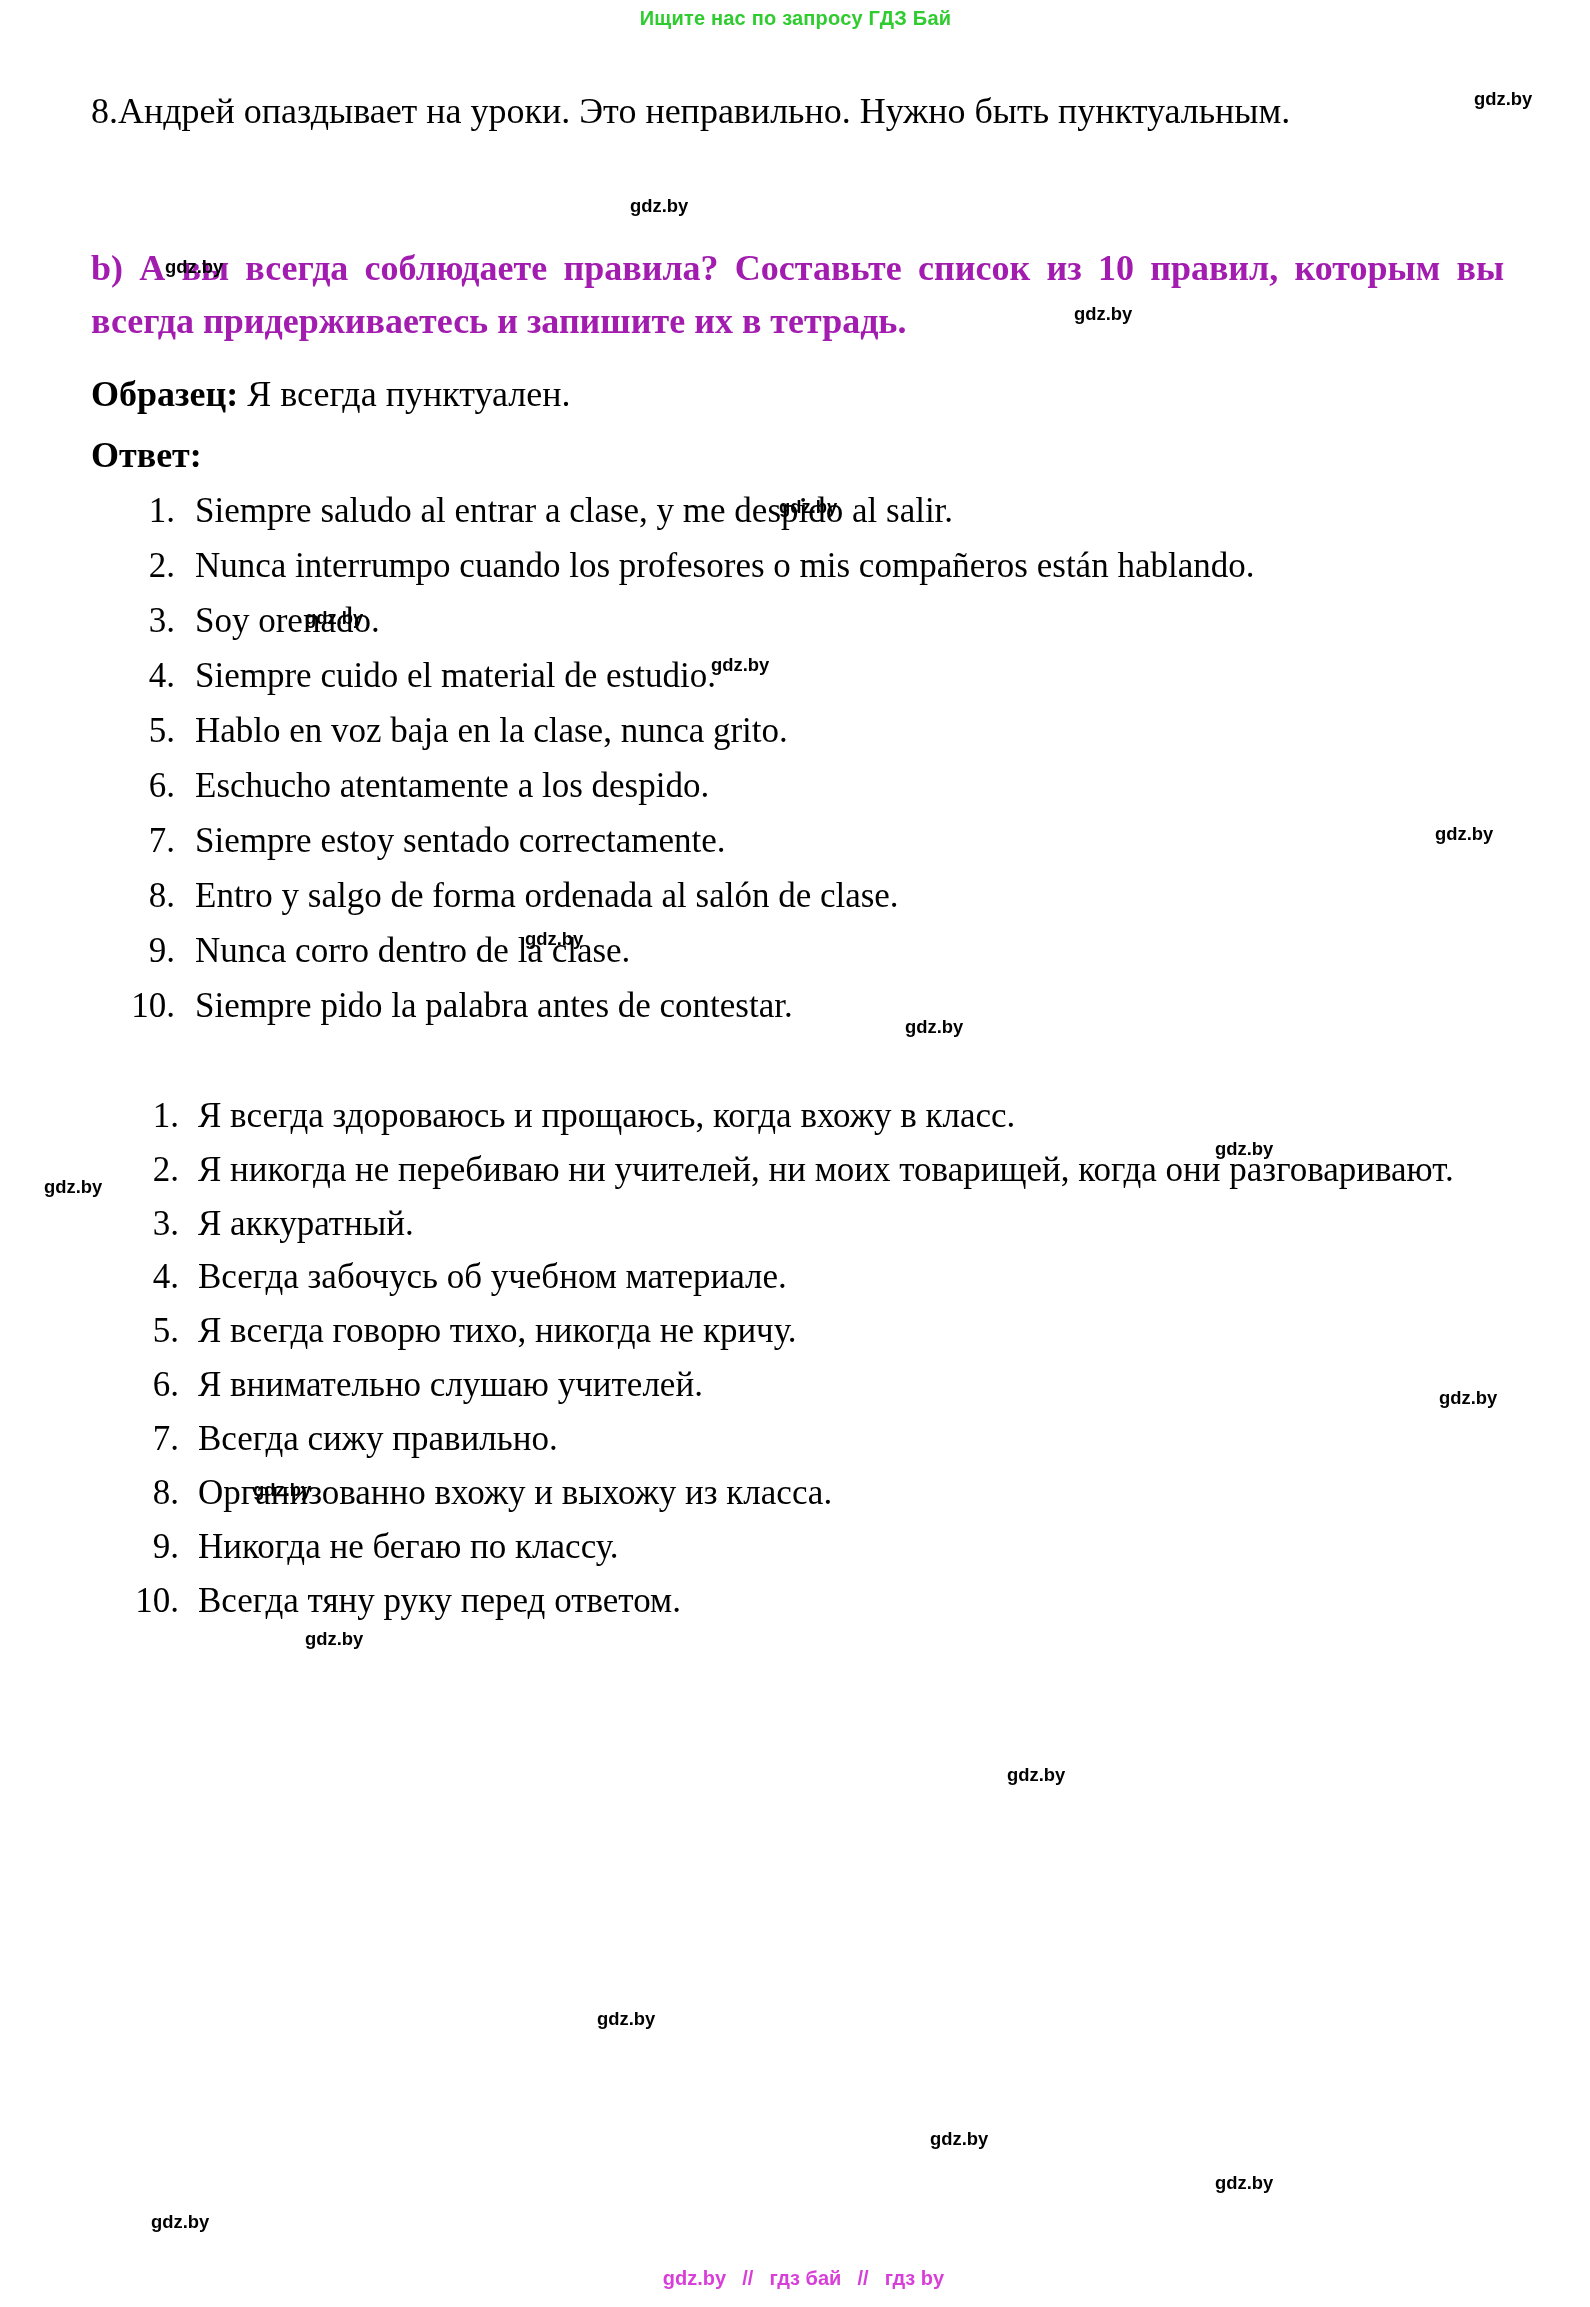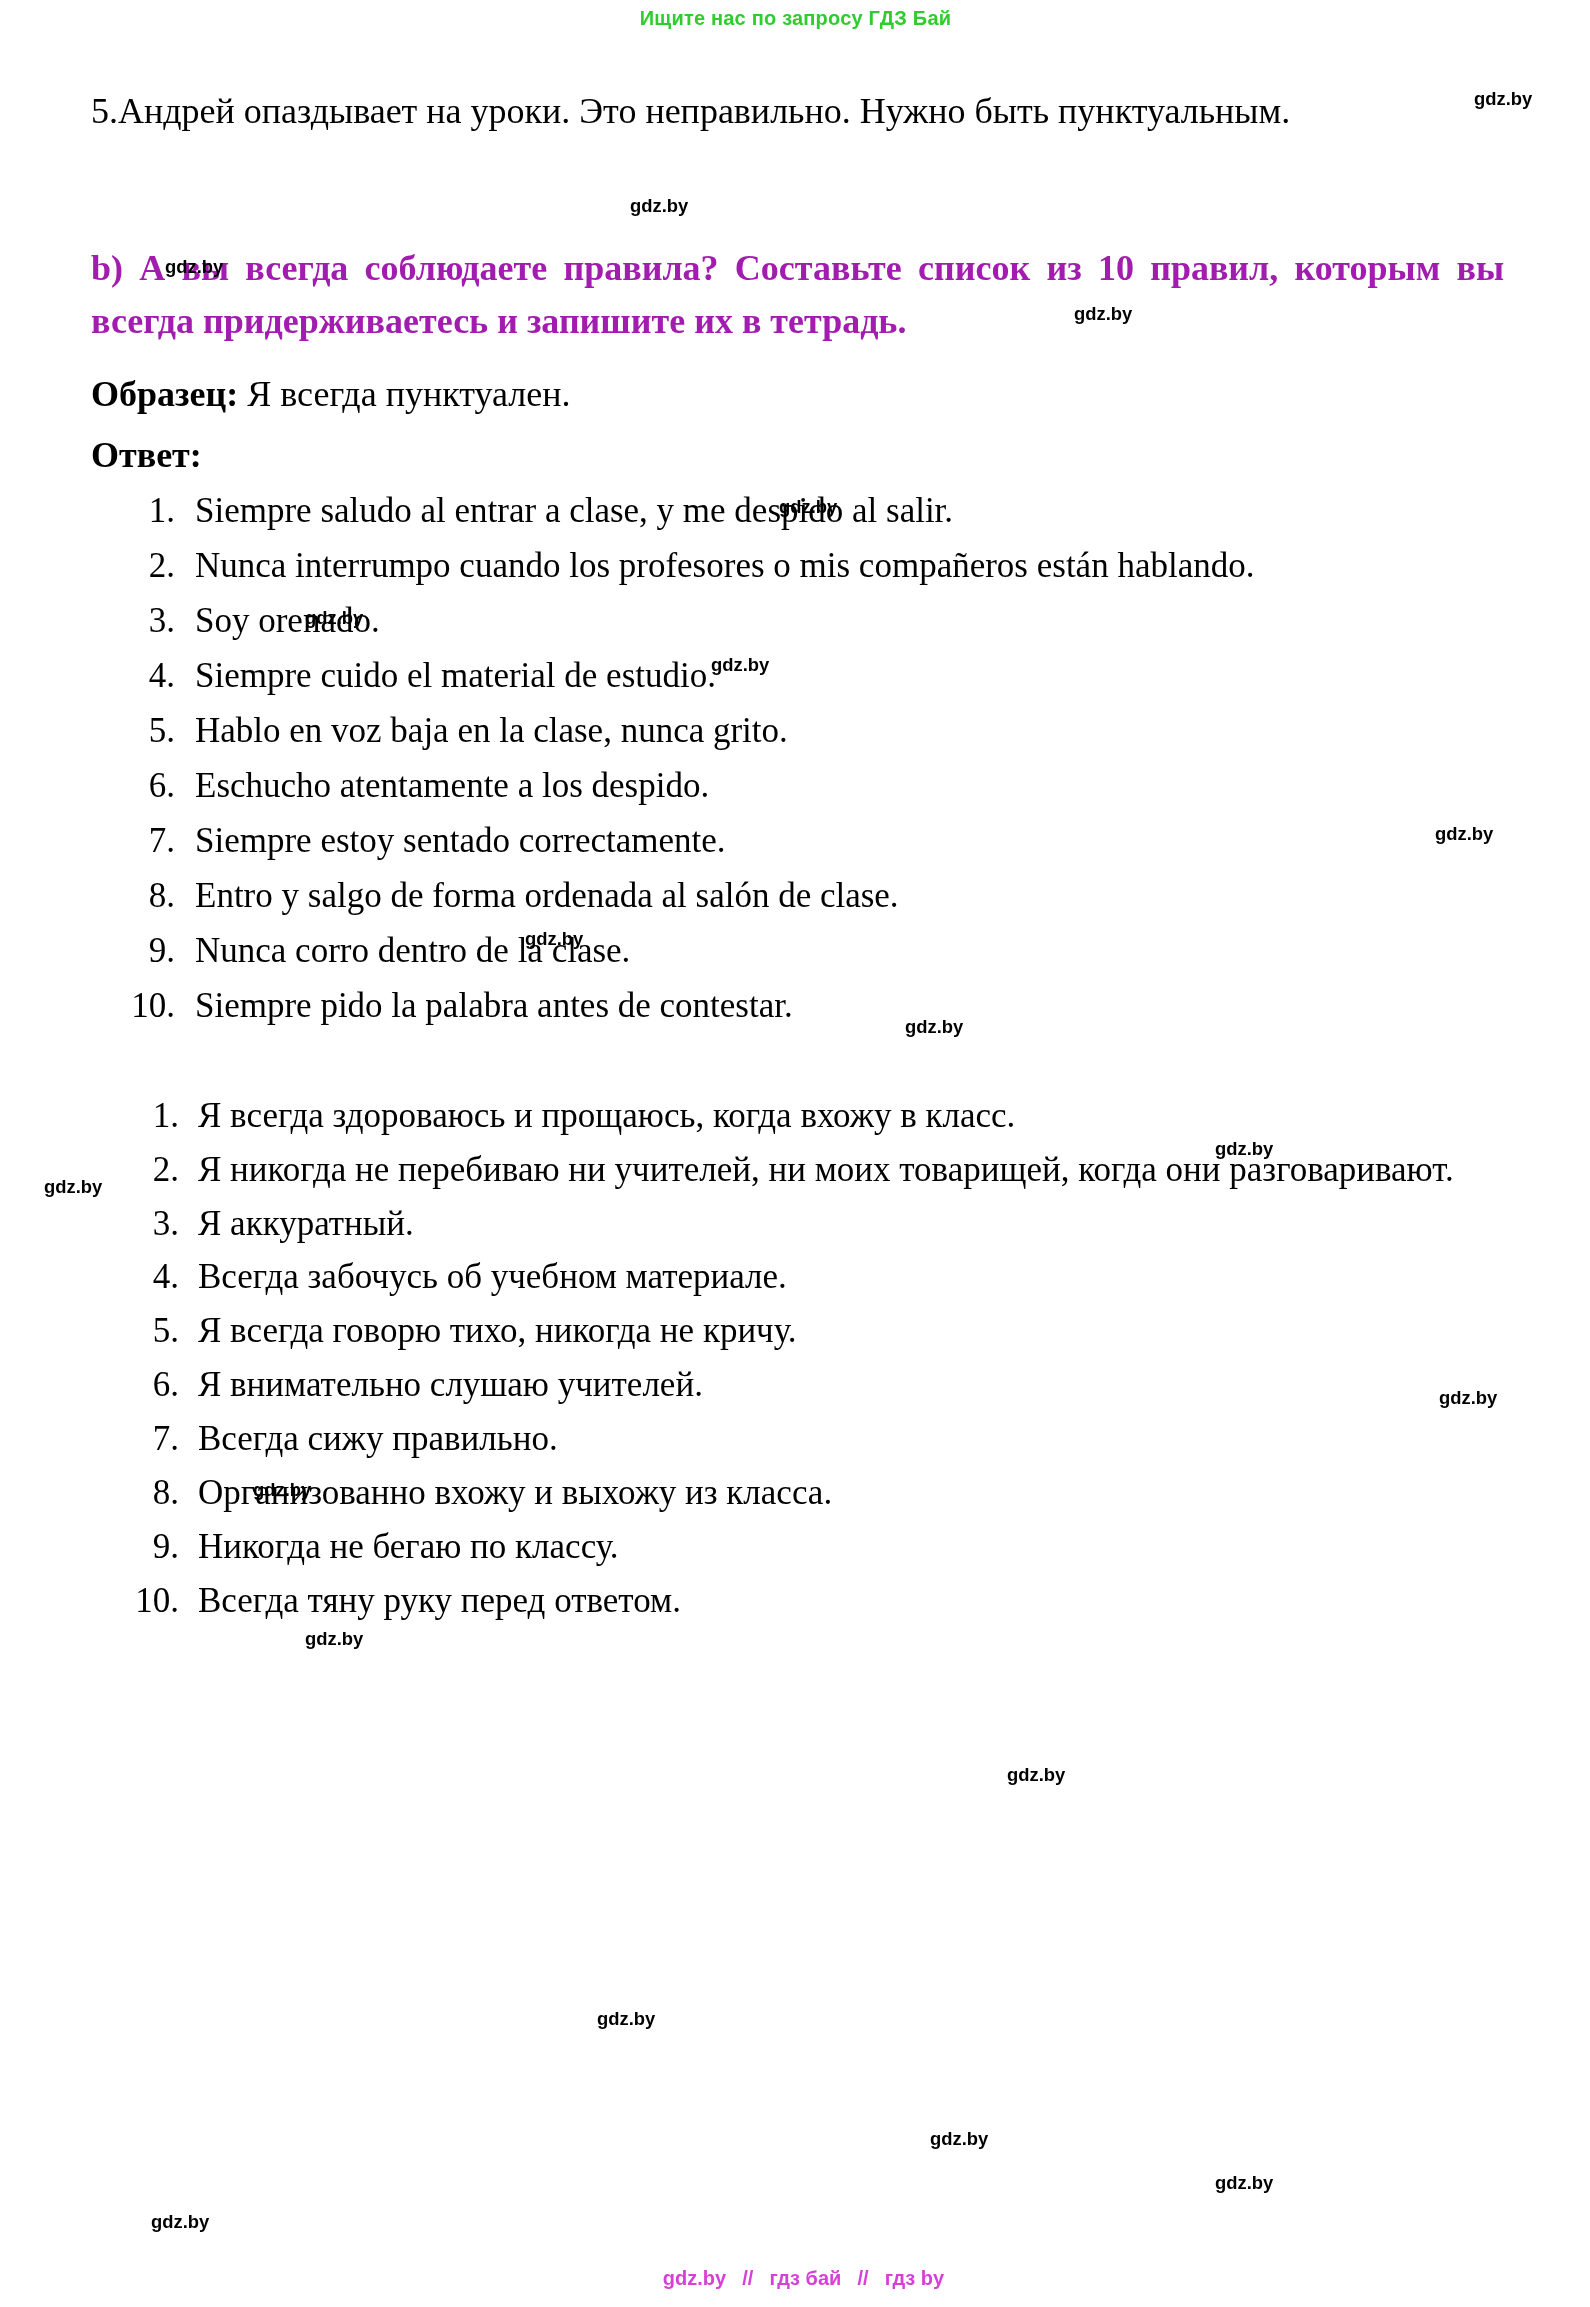--- a/index.html
+++ b/index.html
@@ -137,21 +137,21 @@
 </style>
 </head>
 <body>
 
 <div class="page">
 
   <div class="top-banner">Ищите нас по запросу ГДЗ Бай</div>
 
   <div class="content">
 
-    <p class="para first">5.Андрей опаздывает на уроки. Это неправильно. Нужно быть пунктуальным.</p>
+    <p class="para first">8.Андрей опаздывает на уроки. Это неправильно. Нужно быть пунктуальным.</p>
 
     <div class="task-b">b) А вы всегда соблюдаете правила? Составьте список из 10 правил, которым вы всегда придерживаетесь и запишите их в тетрадь.</div>
 
     <div class="sample-line">
       <span class="bold">Образец:</span><span> Я всегда пунктуален.</span>
     </div>
 
     <div class="answer-label">Ответ:</div>
 
     <ol class="rules es">

